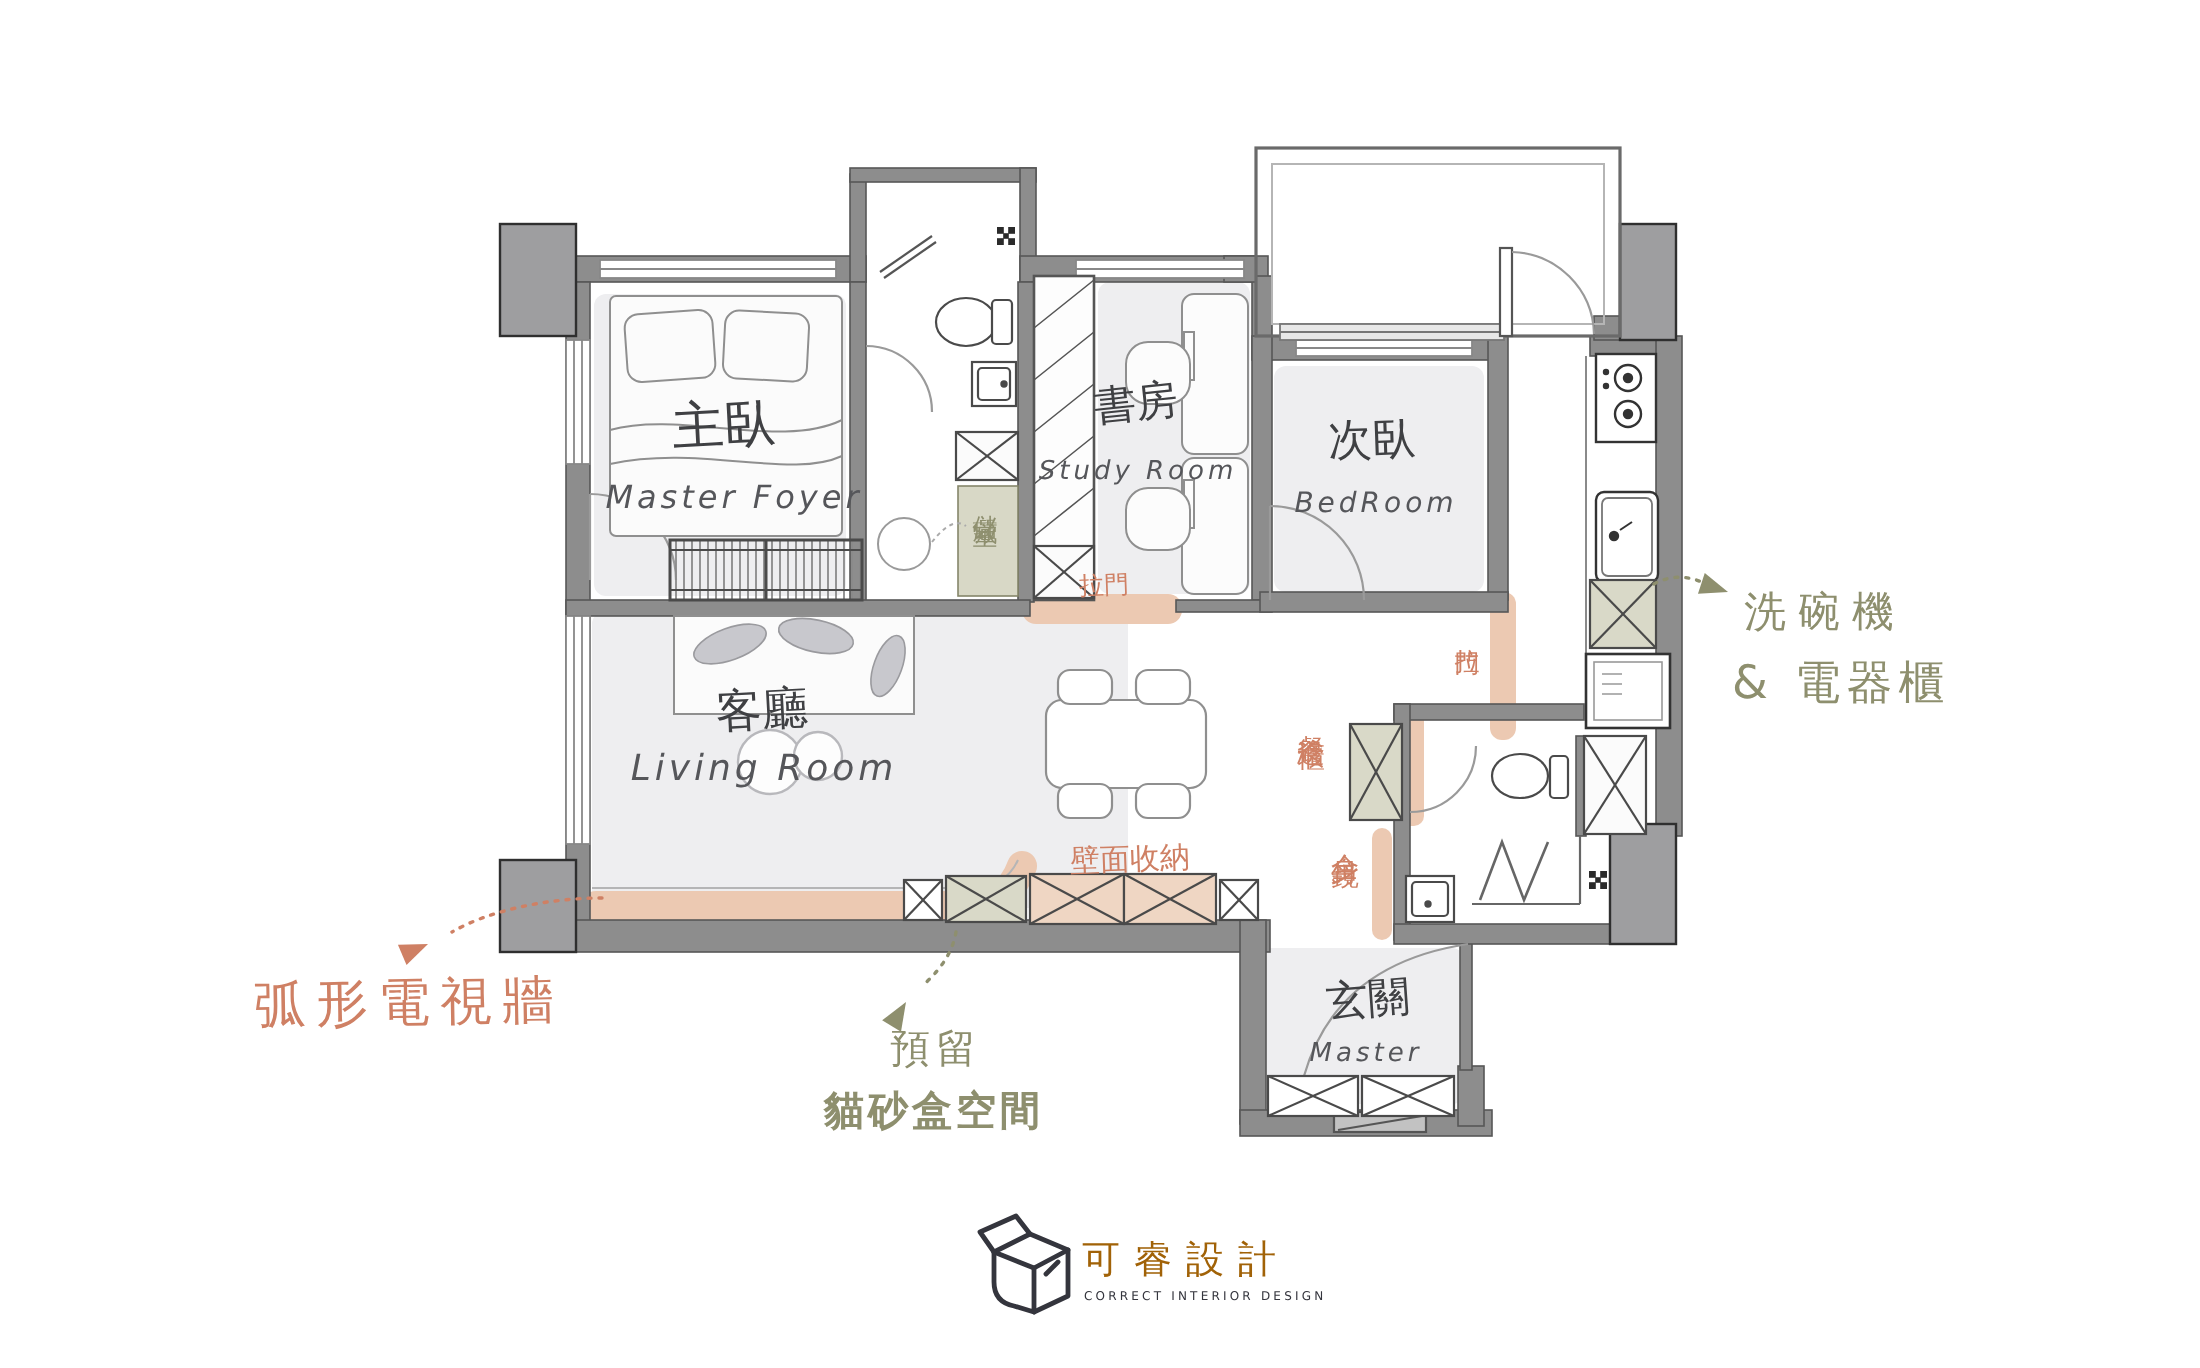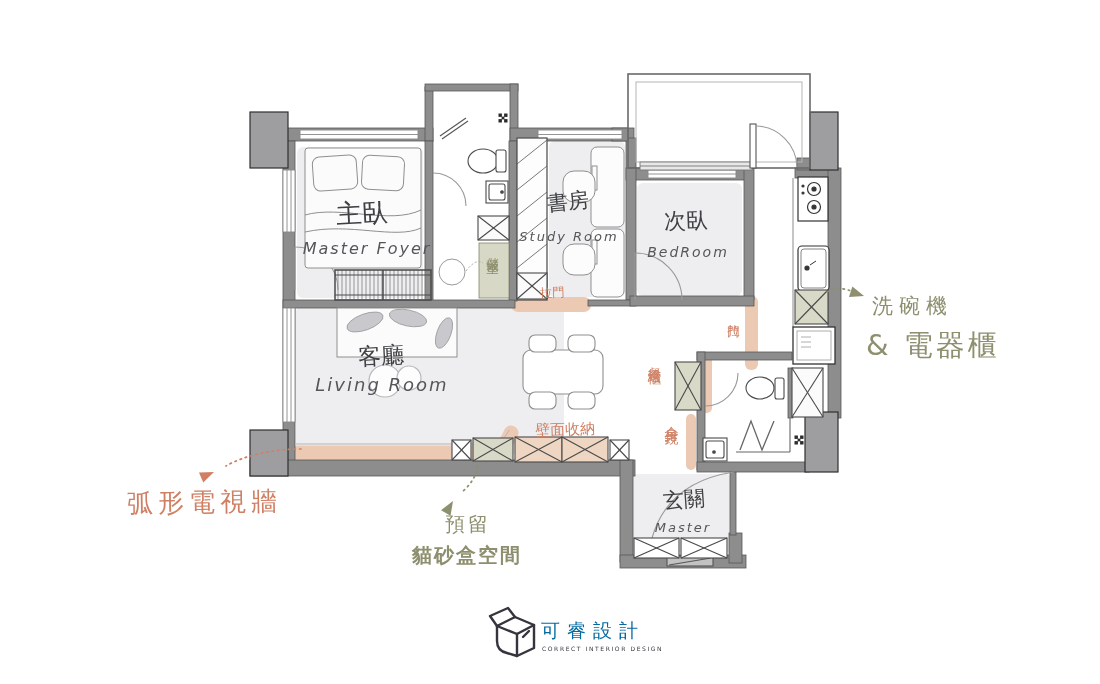--- a/index.html
+++ b/index.html
@@ -8,21 +8,21 @@
     overflow:hidden; font-family:"DejaVu Sans", sans-serif;
   }
   .stage svg { position:absolute; left:0; top:0; }
   .lbl { position:absolute; white-space:nowrap; line-height:1; pointer-events:none; }
   .zh  { color:#3f4043; }
   .en  { color:#55565a; font-style:italic; letter-spacing:2px; }
   .orange { color:#cf8064; }
   .olive  { color:#8e8f6e; }
   .vtext  { writing-mode:vertical-rl; text-orientation:upright; letter-spacing:2px; }
   .ctr { transform:translate(-50%,-50%); }
-  .logo-name { color:#0369a1; letter-spacing:7px; font-weight:500; }
+  .logo-name { color:#a16207; letter-spacing:7px; font-weight:500; }
   .logo-tag  { color:#34353d; letter-spacing:1.6px; font-weight:500; }
 </style>
 </head>
 <body>
 
 <div class="stage">
 
 <svg width="1100" height="684" viewBox="0 0 1100 684">
   <defs>
     <pattern id="wdrb" width="4" height="12" patternUnits="userSpaceOnUse">
@@ -376,18 +376,18 @@
 <span class="lbl orange ctr" style="left:552px;top:293px;font-size:12.5px;transform:translate(-50%,-50%) rotate(-2deg);">拉門</span>
 <span class="lbl orange vtext" style="left:727px;top:314px;font-size:12.5px;">拉門</span>
 <span class="lbl orange ctr" style="left:565px;top:430px;font-size:15px;transform:translate(-50%,-50%) rotate(-2deg);">壁面收納</span>
 <span class="lbl orange vtext" style="left:648px;top:356px;font-size:14px;">餐邊櫃</span>
 <span class="lbl orange vtext" style="left:665px;top:415px;font-size:14px;">全身鏡</span>
 
 <span class="lbl orange" style="left:127px;top:489px;font-size:26px;letter-spacing:5px;transform:rotate(-1deg);">弧形電視牆</span>
 <span class="lbl olive ctr" style="left:468px;top:524px;font-size:20px;letter-spacing:3px;">預留</span>
 <span class="lbl olive ctr" style="left:467px;top:555px;font-size:20px;letter-spacing:2px;font-weight:bold;">貓砂盒空間</span>
 <span class="lbl olive" style="left:872px;top:296px;font-size:21px;letter-spacing:6px;">洗碗機</span>
-<span class="lbl olive" style="left:866px;top:331px;font-size:29px;letter-spacing:3px;">&amp; 電器櫃</span>
+<span class="lbl olive" style="left:866px;top:331px;font-size:23px;letter-spacing:3px;">&amp; 電器櫃</span>
 
 <span class="lbl logo-name" style="left:541px;top:621px;font-size:19px;">可睿設計</span>
 <span class="lbl logo-tag" style="left:542px;top:646px;font-size:6px;">CORRECT INTERIOR DESIGN</span>
 
 </div>
 
 </body></html>

